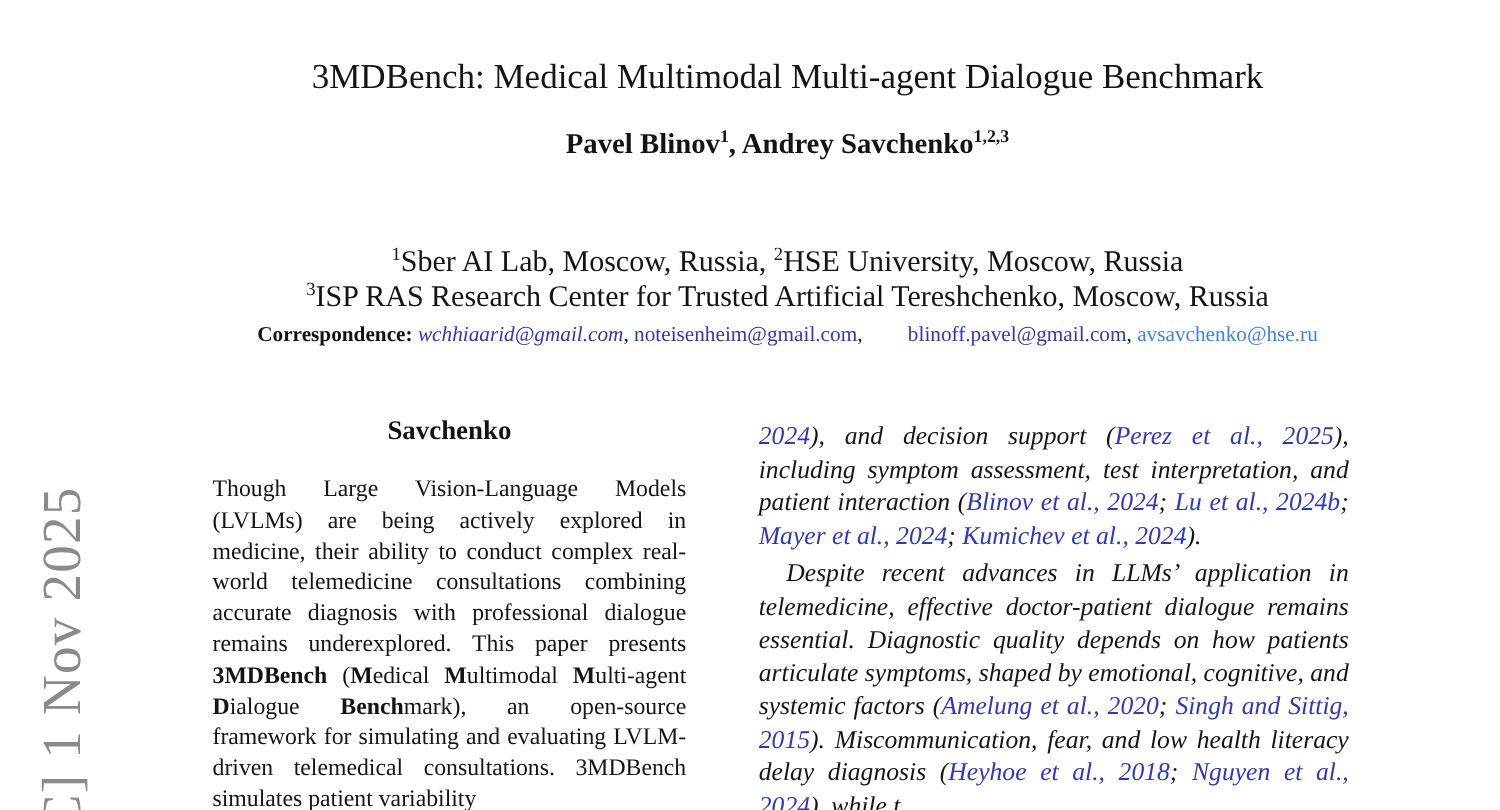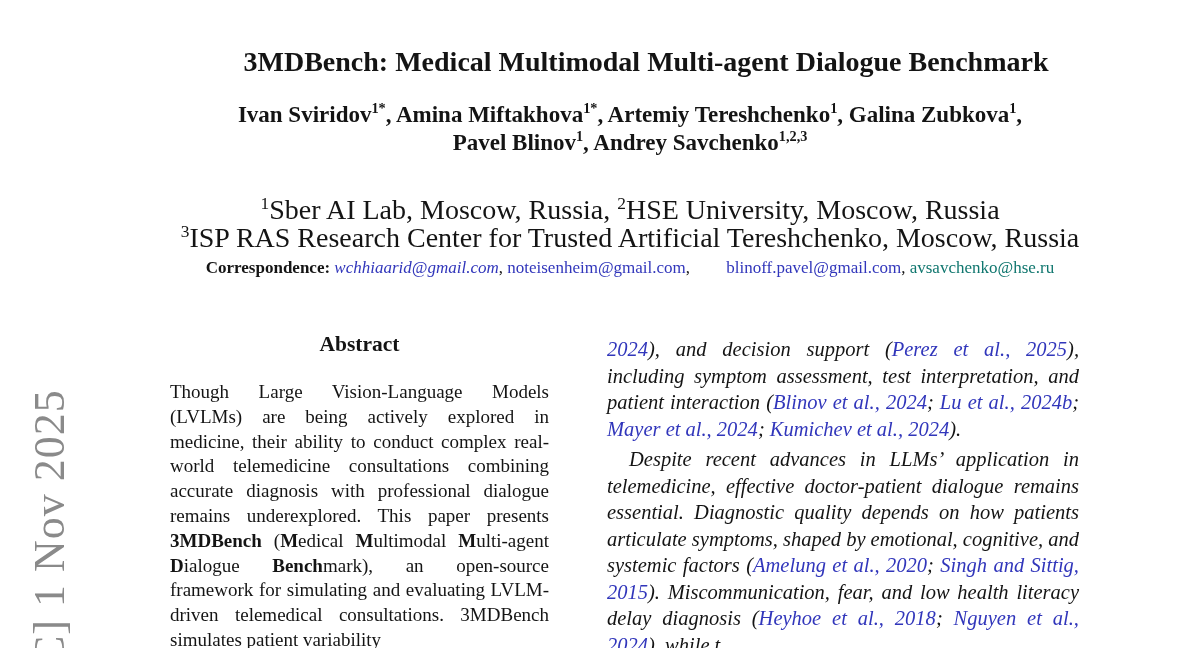--- a/index.html
+++ b/index.html
@@ -30,40 +30,40 @@
   .header {
     position: absolute;
     left: 170px;
     top: 0;
     width: 920px;
     text-align: center;
   }
   .title {
     position: absolute;
     top: 46px;
-    left: 16px;
+    left: 0;
     width: 100%;
     font-size: 28px;
-    font-weight: bold;
+    font-weight: normal;
   }
   .authors {
     position: absolute;
     top: 101px;
     left: 0;
     width: 100%;
     font-size: 23px;
     font-weight: bold;
     line-height: 28px;
   }
   .affiliations {
     position: absolute;
     top: 196px;
     left: 0;
     width: 100%;
-    font-size: 28px;
+    font-size: 24px;
     line-height: 28px;
   }
   .correspondence {
     position: absolute;
     top: 258px;
     left: 0;
     width: 100%;
     font-size: 17px;
   }
   .correspondence .label {
@@ -113,37 +113,36 @@
 <body>
 
 <div class="page">
 
   <div class="watermark">C] 1 Nov 2025</div>
 
   <div class="header">
     <div class="title">3MDBench: Medical Multimodal Multi-agent Dialogue Benchmark</div>
 
     <div class="authors">
-      <div><span>Ivan Sviridov</span><span class="sup">1*</span><span>, Amina Miftakhova</span><span class="sup">1*</span><span>, Artemiy Tereshchenko</span><span class="sup">1</span><span>, Galina Zubkova</span><span class="sup">1</span><span>,</span></div>
       <div><span>Pavel Blinov</span><span class="sup">1</span><span>, Andrey Savchenko</span><span class="sup">1,2,3</span></div>
     </div>
 
     <div class="affiliations">
       <div><span class="sup">1</span><span>Sber AI Lab, Moscow, Russia, </span><span class="sup">2</span><span>HSE University, Moscow, Russia</span></div>
       <div><span class="sup">3</span><span>ISP RAS Research Center for Trusted Artificial Tereshchenko, Moscow, Russia</span></div>
     </div>
 
     <div class="correspondence">
       <span class="label">Correspondence:</span>
-      <span><span style="color: rgb(49, 54, 187); font-style: italic;">wchhiaarid@gmail.com</span><span>, </span><span style="color: rgb(49, 54, 187); text-align: center;">noteisenheim@gmail.com</span><span>, </span><span style="color: rgb(49, 54, 187); margin-left: 32px;">blinoff.pavel@gmail.com</span><span>, </span><span style="color: #0f766e; text-align: right;">avsavchenko@hse.ru</span></span>
+      <span><span style="color: rgb(49, 54, 187); font-style: italic;">wchhiaarid@gmail.com</span><span>, </span><span style="color: rgb(49, 54, 187); text-align: center;">noteisenheim@gmail.com</span><span>, </span><span style="color: rgb(49, 54, 187); margin-left: 32px;">blinoff.pavel@gmail.com</span><span>, </span><span style="color: #3b82f6; text-align: right;">avsavchenko@hse.ru</span></span>
     </div>
   </div>
 
   <div class="col-left">
-    <div class="abstract-heading">Abstract</div>
+    <div class="abstract-heading">Savchenko</div>
     <div class="abstract-body"><span>Though Large Vision-Language Models (LVLMs) are being actively explored in medicine, their ability to conduct complex real-world telemedicine consultations combining accurate diagnosis with professional dialogue remains underexplored. This paper presents </span><span style="font-weight: bold;">3MDBench</span><span> (</span><span style="font-weight: bold;">M</span><span>edical </span><span style="font-weight: bold;">M</span><span>ultimodal </span><span style="font-weight: bold;">M</span><span>ulti-agent </span><span style="font-weight: bold;">D</span><span>ialogue </span><span style="font-weight: bold;">Bench</span><span>mark), an open-source framework for simulating and evaluating LVLM-driven telemedical consultations. 3MDBench simulates patient variability</span></div>
   </div>
 
   <div class="col-right">
     <p><span style="color: rgb(49, 54, 187);">2024</span><span>), and decision support (</span><span style="color: rgb(49, 54, 187);">Perez et al., 2025</span><span>), including symptom assessment, test interpretation, and patient interaction (</span><span style="color: rgb(49, 54, 187);">Blinov et al., 2024</span><span>; </span><span style="color: rgb(49, 54, 187);">Lu et al., 2024b</span><span>; </span><span style="color: rgb(49, 54, 187);">Mayer et al., 2024</span><span>; </span><span style="color: rgb(49, 54, 187);">Kumichev et al., 2024</span><span>).</span></p>
     <p class="indented"><span>Despite recent advances in LLMs’ application in telemedicine, effective doctor-patient dialogue remains essential. Diagnostic quality depends on how patients articulate symptoms, shaped by emotional, cognitive, and systemic factors (</span><span style="color: rgb(49, 54, 187);">Amelung et al., 2020</span><span>; </span><span style="color: rgb(49, 54, 187);">Singh and Sittig, 2015</span><span>). Miscommunication, fear, and low health literacy delay diagnosis (</span><span style="color: rgb(49, 54, 187);">Heyhoe et al., 2018</span><span>; </span><span style="color: rgb(49, 54, 187);">Nguyen et al., 2024</span><span>), while t</span></p>
   </div>
 
 </div>
 

